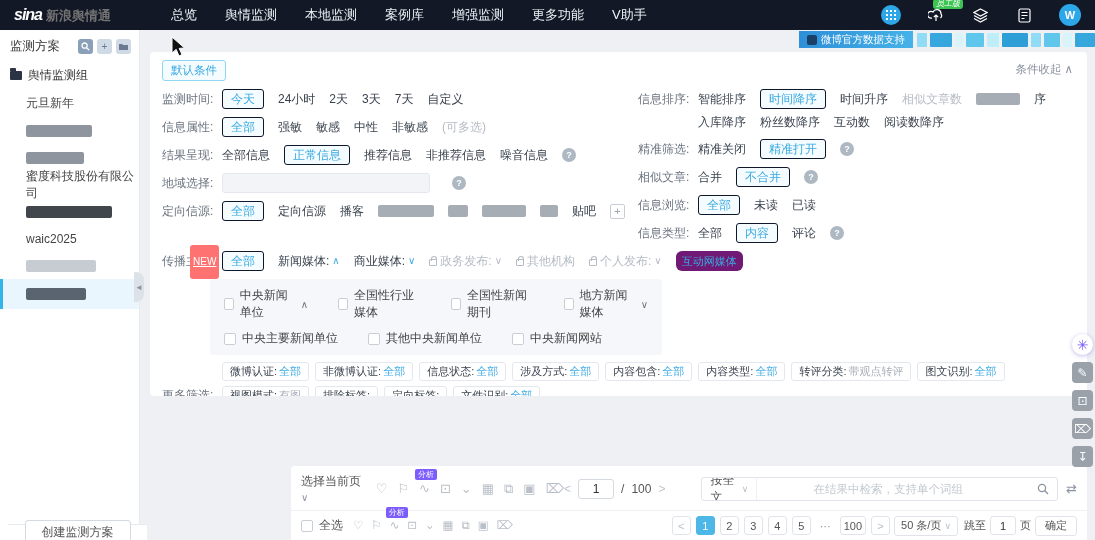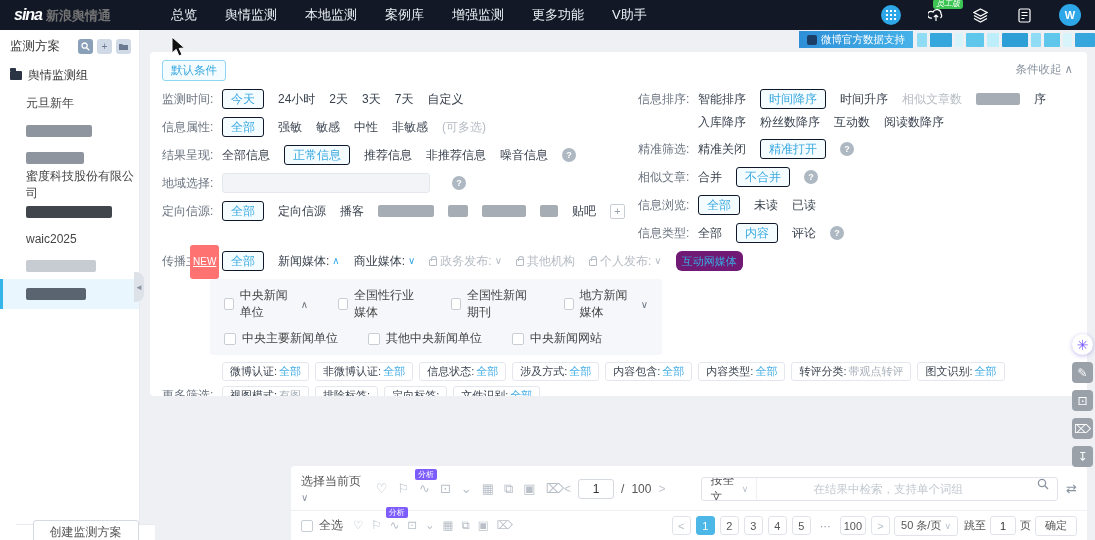--- a/index.html
+++ b/index.html
@@ -38,21 +38,21 @@
   .sb-group { display:flex; align-items:center; gap:6px; padding:6px 10px; color:#333; }
   .folder { width:12px; height:9px; background:#2a3445; border-radius:1px; position:relative; }
   .folder:before { content:""; position:absolute; top:-3px; left:0; width:6px; height:3px; background:#2a3445; border-radius:1px 1px 0 0; }
   .sb-items { }
   .sb-item { display:flex; align-items:center; height:27px; padding-left:26px; cursor:pointer; color:#444; }
   .sb-item .rd { height:12px; background:#8e959e; border-radius:2px; display:inline-block; }
   .sb-item.dark .rd { background:#41464d; }
   .sb-item.light .rd { background:#c7ccd3; }
   .sb-item.sel { background:#e9f6fd; border-left:3px solid #35b4e9; padding-left:23px; height:30px; }
   .sb-item.sel .rd { background:#5a6470; }
-  .sb-create-wrap { position:absolute; bottom:0; left:16px; width:100%; height:16px; border-top:1px solid #e7eaee; display:flex; align-items:center; justify-content:center; background:#fff; }
+  .sb-create-wrap { position:absolute; bottom:0; left:8px; width:100%; height:16px; border-top:1px solid #e7eaee; display:flex; align-items:center; justify-content:center; background:#fff; }
   .sb-create { border:1px solid #d5d9e0; background:#fff; border-radius:3px; color:#555; font-size:12px; padding:3px 16px; cursor:pointer; }
   .collapse-handle { position:absolute; left:134px; top:272px; width:10px; height:30px; background:#dde2e8; border-radius:0 8px 8px 0; z-index:12; color:#8a93a0; font-size:8px; display:flex; align-items:center; justify-content:center; cursor:pointer; }
 
   
   .main { position:absolute; left:141px; top:30px; right:0; bottom:0; padding:12px 8px 0 9px; }
   .title-row { display:flex; align-items:center; height:26px; }
   .tbar { width:3px; height:14px; background:#35b4e9; border-radius:1px; margin-right:6px; }
   .t-rd { width:24px; height:10px; background:#dfe3e8; border-radius:2px; margin-right:12px; }
   .summary-btn { border:1px solid #8fd6f3; color:#3aa9e0; background:#fff; border-radius:3px; font-size:11.5px; padding:2px 10px; cursor:pointer; }
   .tabs { margin-left:auto; display:flex; gap:32px; margin-right:10px; }
@@ -103,21 +103,21 @@
   .rescard { position:absolute; left:150px; right:8px; top:436px; bottom:0; background:#fff; border-radius:4px 4px 0 0; overflow:hidden; }
   .res-toolbar { display:flex; align-items:center; padding:7px 10px 5px; }
   .selpage { color:#555; cursor:pointer; }
   .selpage .car { color:#8a93a0; font-size:10px; }
   .ticons { display:flex; gap:10px; margin-left:12px; align-items:center; }
   .tbi { position:relative; color:#b9c0c8; font-size:13px; cursor:pointer; line-height:1; }
   .pbadge { position:absolute; top:-13px; left:-4px; background:#7c5cfc; color:#fff; font-size:8px; font-style:normal; line-height:11px; padding:0 3px; border-radius:2px; white-space:nowrap; }
   .toppager { margin-left:auto; margin-right:36px; display:flex; align-items:center; gap:7px; color:#555; }
   .toppager .arrow { color:#c0c6cd; cursor:pointer; }
   .pginput { width:36px; height:20px; border:1px solid #d5d9e0; border-radius:3px; text-align:center; font-size:12px; color:#333; }
-  .searchbox { display:flex; border:1px solid #e0e4ea; border-radius:3px; height:24px; overflow:hidden;gap:48px; }
+  .searchbox { display:flex; align-items:center; border:1px solid #e0e4ea; border-radius:3px; height:24px; overflow:hidden;gap:48px; }
   .smode { display:flex; align-items:center; gap:4px; padding:0 8px; color:#555; border-right:1px solid #eef0f3; cursor:pointer; }
   .smode .car { color:#b9c0c8; font-size:9px; }
   .sinput { border:none; outline:none; width:212px; padding:0 8px; font-size:11.5px; color:#333; }
   .sinput::placeholder { color:#c3c9d0; }
   .sglass { padding:0 8px; cursor:pointer; display:flex; }
   .swap { color:#8a93a0; margin-left:8px; font-size:13px; cursor:pointer; }
 
   .thead { background:#f6f7f9; height:22px; display:flex; align-items:center; color:#8a93a0; font-size:11.5px; margin-top:2px; }
   .th-title { flex:1; text-align:center; }
   .th-sim { width:84px; text-align:center; }

